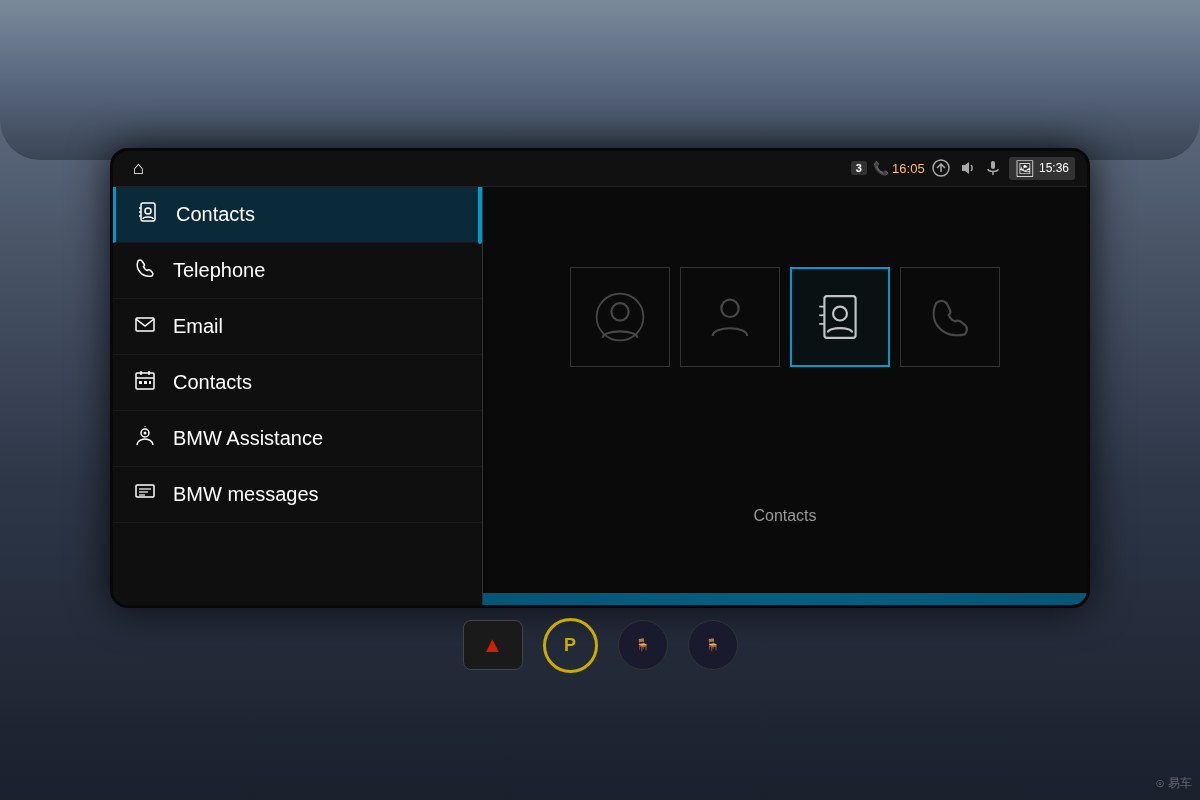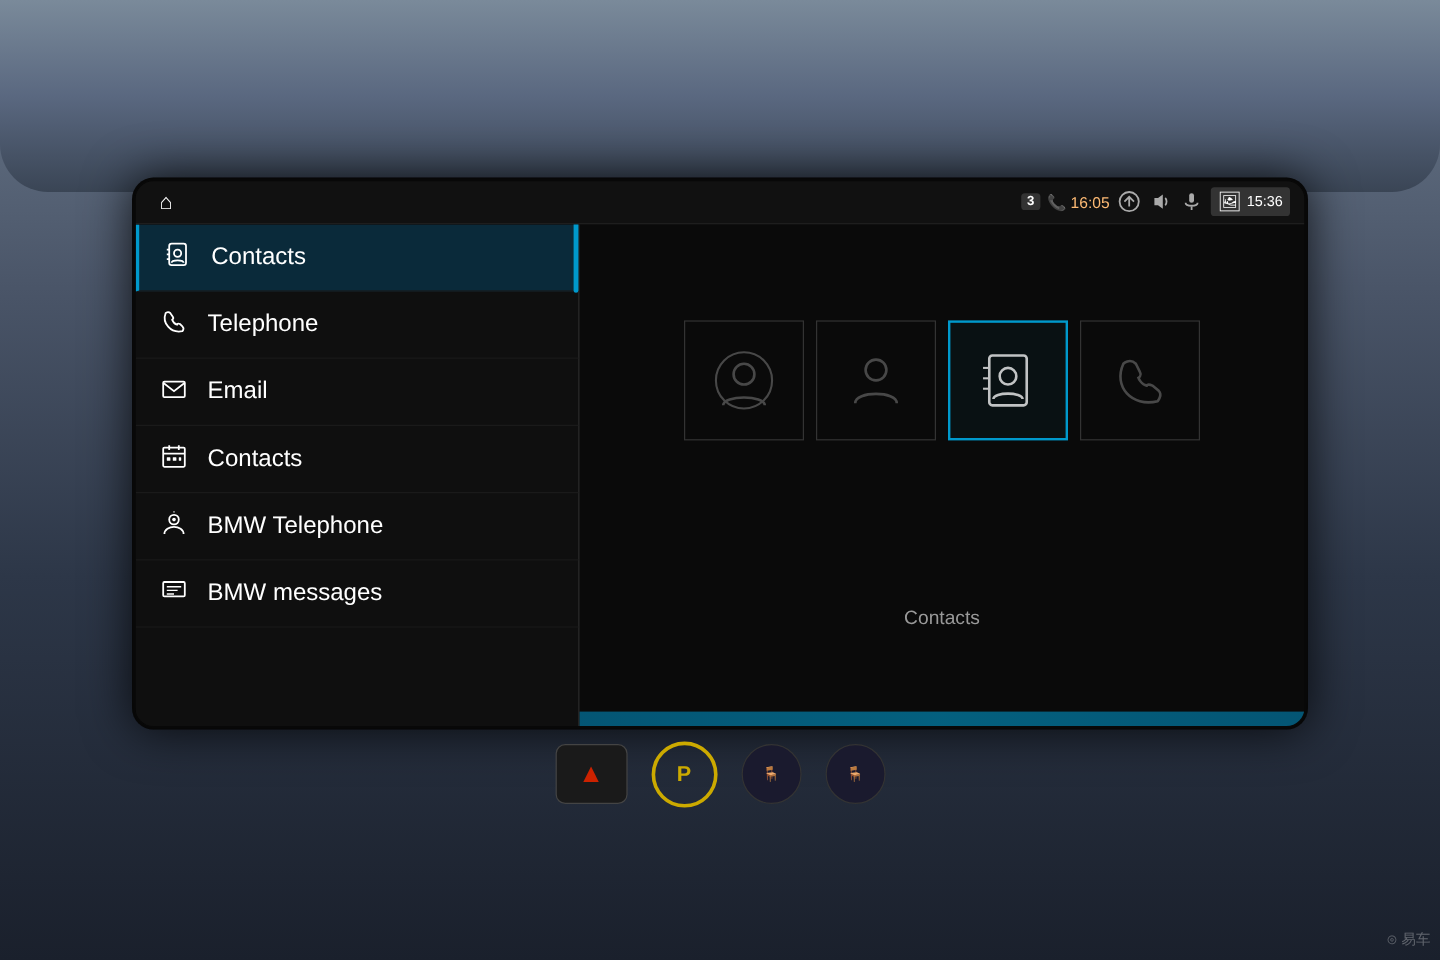--- a/index.html
+++ b/index.html
@@ -406,21 +406,21 @@
 
           <div class="menu-item">
             <span class="menu-icon">
               <svg width="22" height="22" viewBox="0 0 22 22" fill="none">
                 <circle cx="11" cy="8" r="4" stroke="white" stroke-width="1.5" fill="none"></circle>
                 <path d="M3 20C3 16.5 7 14 11 14C15 14 19 16.5 19 20" stroke="white" stroke-width="1.5" fill="none"></path>
                 <circle cx="11" cy="8" r="1.5" fill="white"></circle>
                 <line x1="11" y1="1" x2="11" y2="3" stroke="white" stroke-width="1" stroke-dasharray="1 1"></line>
               </svg>
             </span>
-            <span class="menu-label">BMW Telephone</span>
+            <span class="menu-label">BMW Assistance</span>
           </div>
 
           <div class="menu-item">
             <span class="menu-icon">
               <svg width="22" height="22" viewBox="0 0 22 22" fill="none">
                 <rect x="2" y="4" width="18" height="12" rx="1" stroke="white" stroke-width="1.5" fill="none"></rect>
                 <line x1="5" y1="8" x2="17" y2="8" stroke="white" stroke-width="1.2"></line>
                 <line x1="5" y1="11" x2="14" y2="11" stroke="white" stroke-width="1.2"></line>
                 <line x1="5" y1="14" x2="11" y2="14" stroke="white" stroke-width="1.2"></line>
               </svg>

